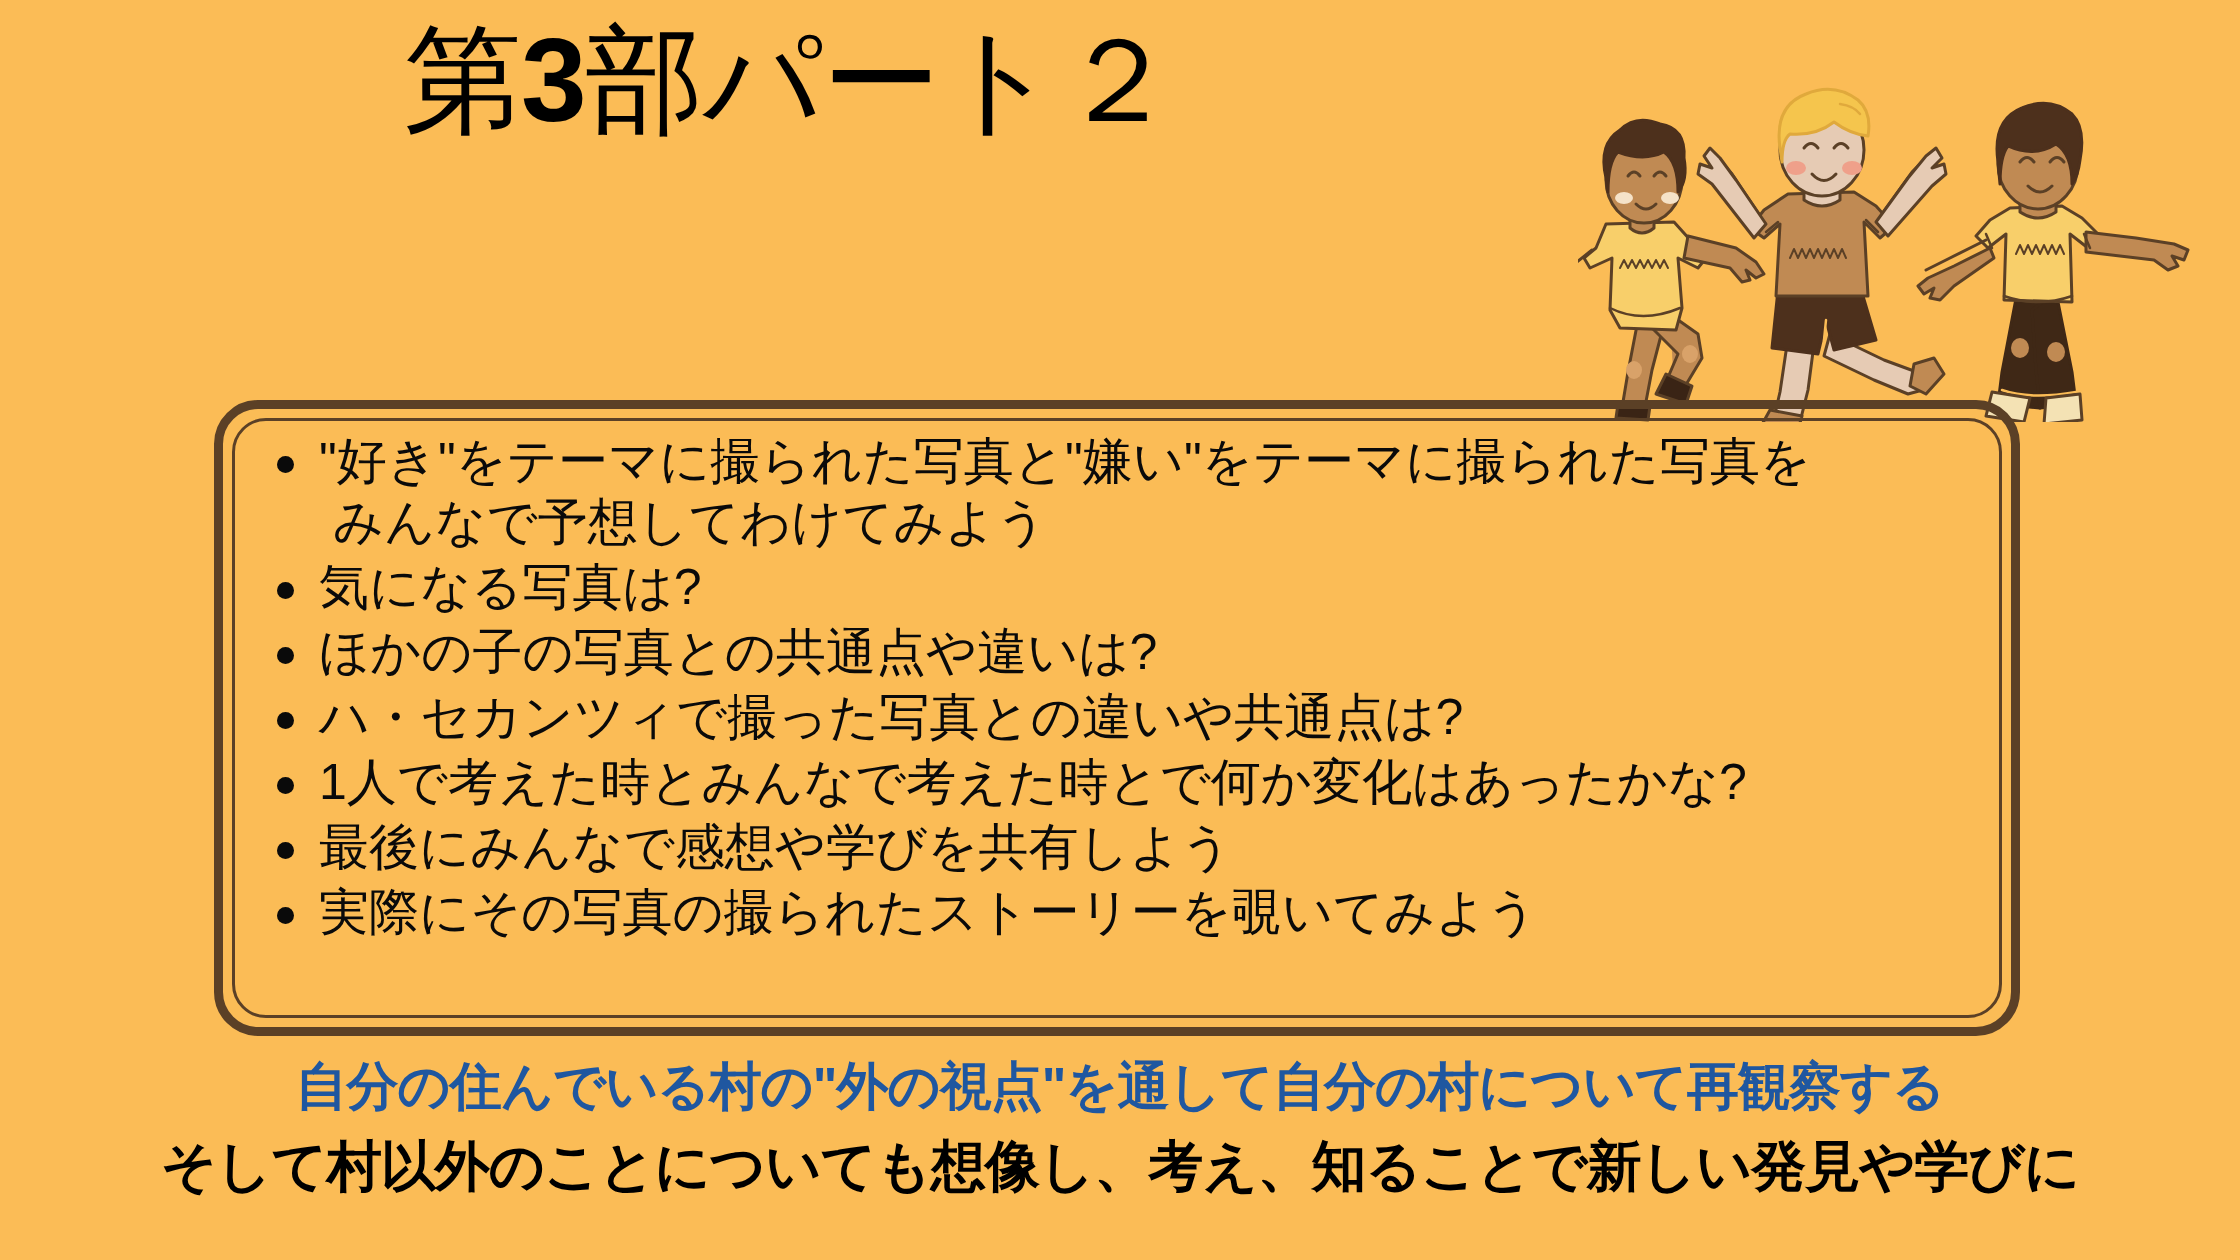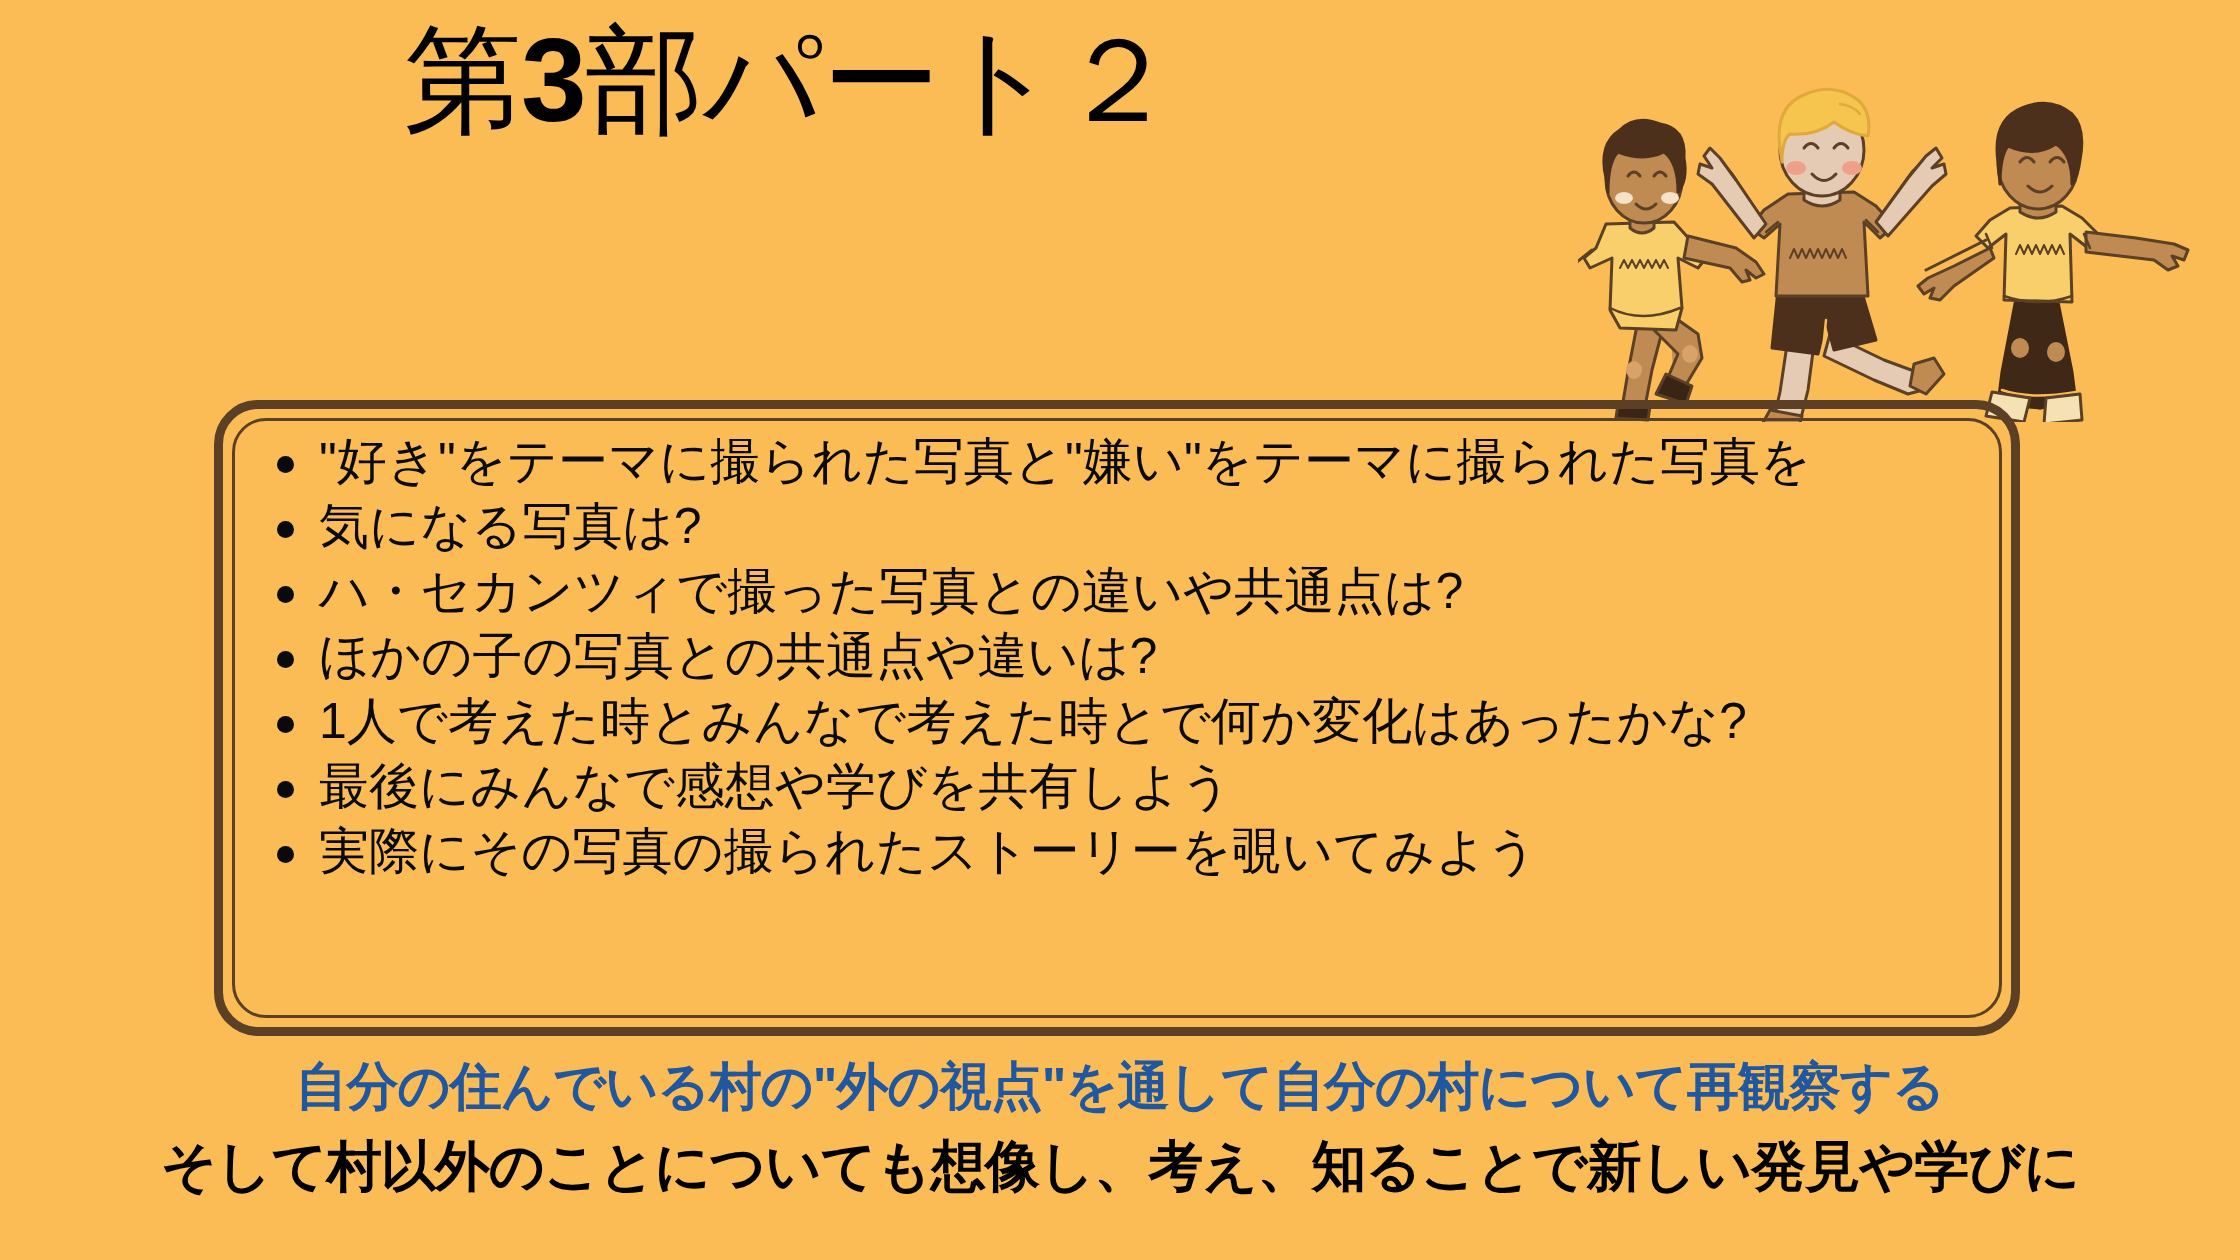--- a/index.html
+++ b/index.html
@@ -284,29 +284,30 @@
           <ellipse cx="478" cy="300" rx="9" ry="10" fill="#c08a53" stroke="none"></ellipse>
         </g>
       </g>
     </svg>
   </div>
 
   <div class="content-box">
     <ul class="bullet-list">
       <li class="bullet-item">
         <span>"好き"をテーマに撮られた写真と"嫌い"をテーマに撮られた写真を</span>
+        <span class="wrap2">みんなで予想してわけてみよう</span>
       </li>
       <li class="bullet-item">
         <span>気になる写真は?</span>
       </li>
       <li class="bullet-item">
+        <span>ほかの子の写真との共通点や違いは?</span>
+      </li>
+      <li class="bullet-item">
         <span>ハ・セカンツィで撮った写真との違いや共通点は?</span>
-      </li>
-      <li class="bullet-item">
-        <span>ほかの子の写真との共通点や違いは?</span>
       </li>
       <li class="bullet-item">
         <span>1人で考えた時とみんなで考えた時とで何か変化はあったかな?</span>
       </li>
       <li class="bullet-item">
         <span>最後にみんなで感想や学びを共有しよう</span>
       </li>
       <li class="bullet-item">
         <span>実際にその写真の撮られたストーリーを覗いてみよう</span>
       </li>

